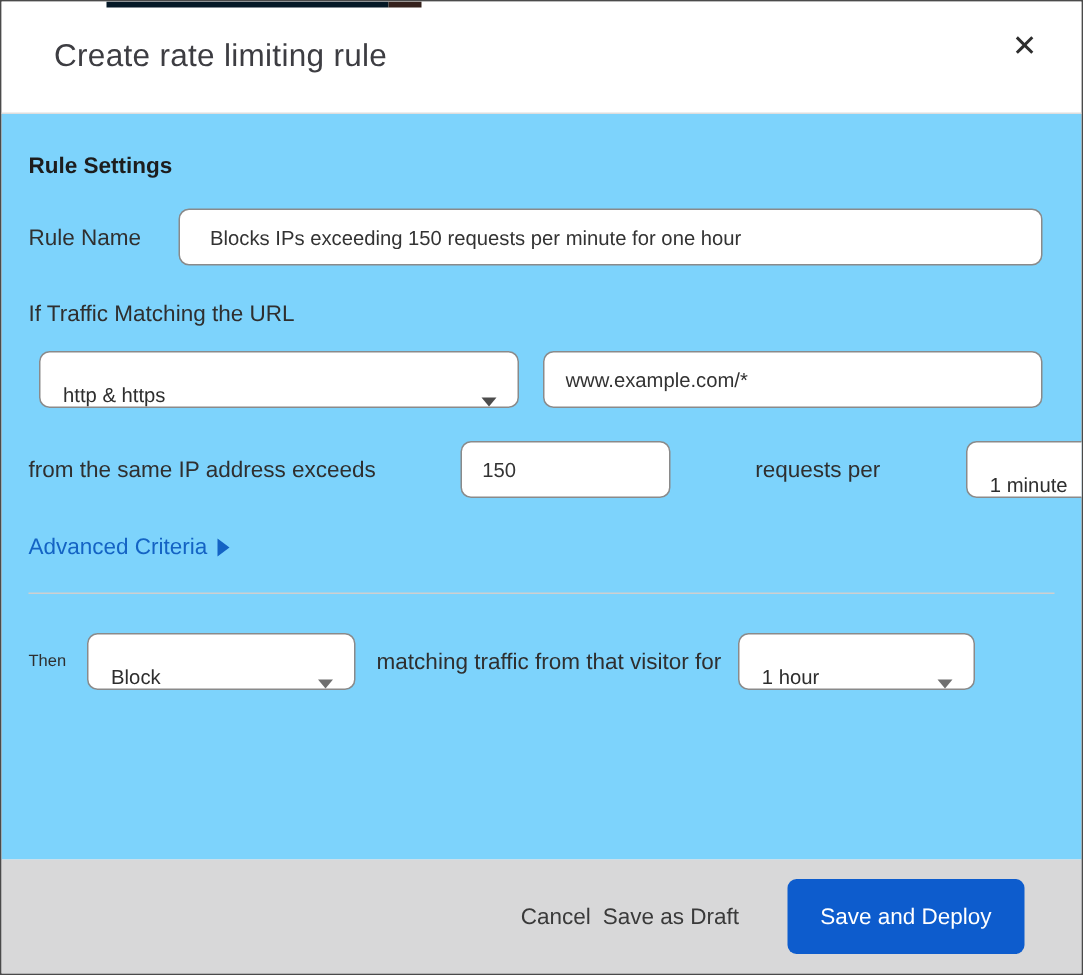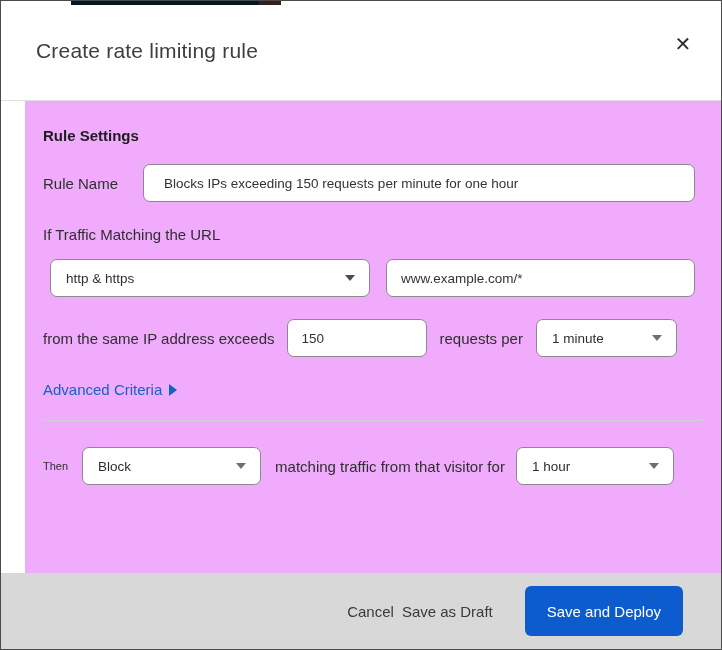--- a/index.html
+++ b/index.html
@@ -21,21 +21,21 @@
   
   .top-strip-navy {
     position: absolute; top: 0; left: 70px; width: 188px; height: 4px;
     background: #041826; z-index: 5;
   }
   .top-strip-maroon {
     position: absolute; top: 0; left: 258px; width: 22px; height: 4px;
     background: #34201b; z-index: 5;
   }
   .header {
-    height: 100px;
+    height: 75px;
     background: #ffffff;
     border-bottom: 1px solid #dedede;
     display: flex;
     align-items: center;
     justify-content: space-between;
     padding: 0 24px 0 35px;
     flex: 0 0 auto;
   }
   .title {
     font-size: 21px;
@@ -50,23 +50,22 @@
     font-weight: 300;
     color: #2e2e2e;
     cursor: pointer;
     background: transparent;
     border: none;
     line-height: 1;
     margin-top: -14px;
   }
   .body {
     flex: 1 1 auto;
-    background: #f0abfc;
+    background: #7dd3fc;
     padding: 26px 26px 0 18px;
-    margin-left: 24px;
   }
   .section-heading {
     font-size: 15px;
     font-weight: 700;
     color: #1d1d1d;
     margin-bottom: 20px;
   }
   .row { display: flex; align-items: center; }
   .field-row { margin-bottom: 20px; }
   .field-label {
@@ -92,40 +91,40 @@
     font-size: 15px;
     color: #2f2f2f;
     margin: 24px 0 16px 0;
   }
   .select {
     height: 38px;
     border: 1px solid #8a8a8a;
     border-radius: 7px;
     background: #ffffff;
     display: flex;
-    align-items: center;
+    align-items: flex-end;
     justify-content: space-between;
     padding: 0 14px 0 15px;
     font-size: 13.5px;
     color: #2e2e2e;
     cursor: pointer;
   }
   .caret {
     width: 0; height: 0;
     border-left: 5px solid transparent;
     border-right: 5px solid transparent;
     border-top: 6px solid #4c4c4c;
     margin-left: 10px;
     flex: 0 0 auto;
   }
   .caret.light { border-top-color: #6f6f6f; }
   .scheme-row { margin: 0 0 22px 7px; }
   .scheme-select { width: 320px; flex: 0 0 auto; margin-right: 16px; }
   .url-input { flex: 1 1 auto; }
-  .threshold-row { margin-bottom: 24px; }
+  .threshold-row { margin-bottom: 24px; gap: 44px; }
   .inline-text { font-size: 15px; color: #2f2f2f; white-space: nowrap; }
   .threshold-input {
     width: 140px; flex: 0 0 auto;
     margin: 0 13px 0 12px;
   }
   .period-select { width: 141px; flex: 0 0 auto; margin-left: 13px; }
   .advanced-link {
     display: inline-flex;
     align-items: center;
     font-size: 15px;

